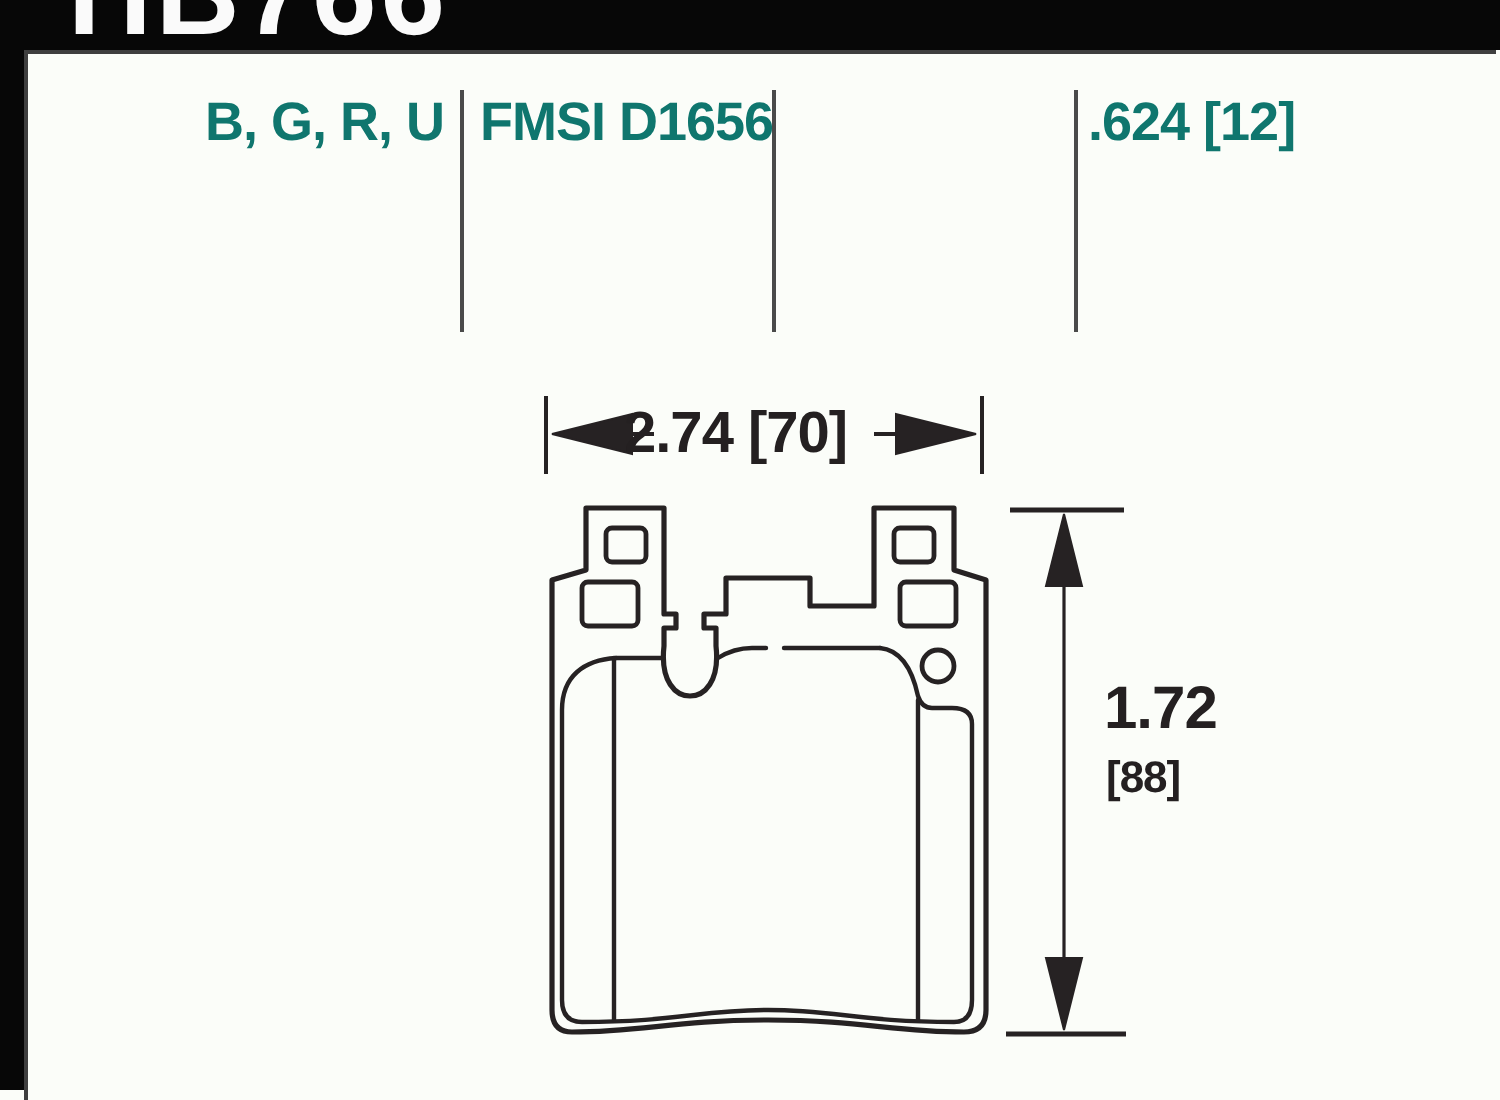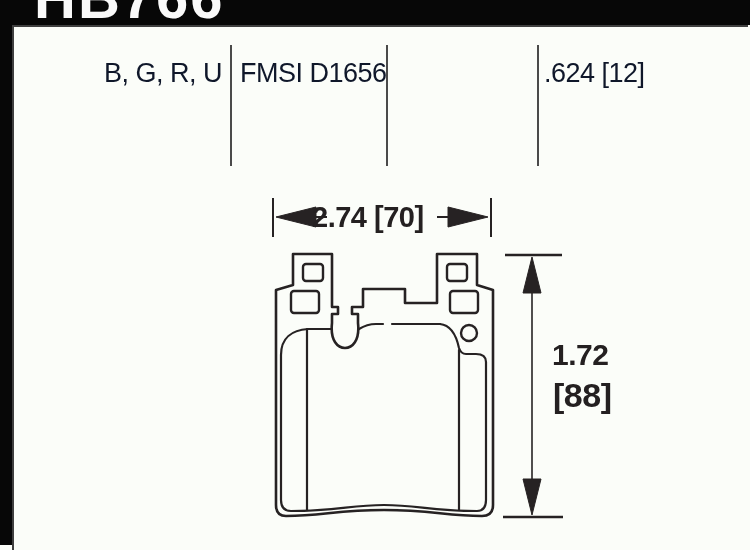--- a/index.html
+++ b/index.html
@@ -15,38 +15,38 @@
     position:absolute;left:12px;top:25px;width:736px;height:525px;
     background:#fbfdf9;border-top:2px solid #3f3f3f;border-left:2px solid #3f3f3f;
     box-sizing:border-box;
   }
   .part-number{
     position:absolute;left:34px;top:-31px;z-index:5;
     font-size:58px;font-weight:900;letter-spacing:2px;line-height:1;
     color:#fafafa;white-space:nowrap;
   }
   .spec-text{
-    position:absolute;top:60px;font-size:27px;font-weight:normal;line-height:1;
-    letter-spacing:-0.5px;color:#0f172a;white-space:nowrap;
+    position:absolute;top:48px;font-size:27px;font-weight:bold;line-height:1;
+    letter-spacing:-0.5px;color:#0f766e;white-space:nowrap;
   }
   .spec-compounds{left:60px;width:162px;text-align:right;}
   .spec-fmsi{left:240px;}
   .spec-thickness{left:544px;}
   .divider{position:absolute;top:45px;height:121px;width:2px;background:#4a4a4a;}
   .divider-1{left:230px;}
   .divider-2{left:386px;}
   .divider-3{left:537px;}
   .drawing-svg{position:absolute;left:0;top:0;z-index:2;}
   .dim-label{
     position:absolute;font-weight:bold;color:#242021;line-height:1;
     letter-spacing:-0.5px;white-space:nowrap;z-index:3;
   }
   .width-dim{left:312px;width:146px;top:203px;font-size:29px;text-align:left;}
   .height-dim-in{left:552px;top:340px;font-size:30px;}
-  .height-dim-mm{left:553px;top:378px;font-size:34px;}
+  .height-dim-mm{left:553px;top:378px;font-size:22px;}
 </style>
 </head>
 <body>
 
 <div class="top-band"></div>
 <div class="left-band"></div>
 <div class="panel"></div>
 
 <div class="part-number">HB766</div>
 

